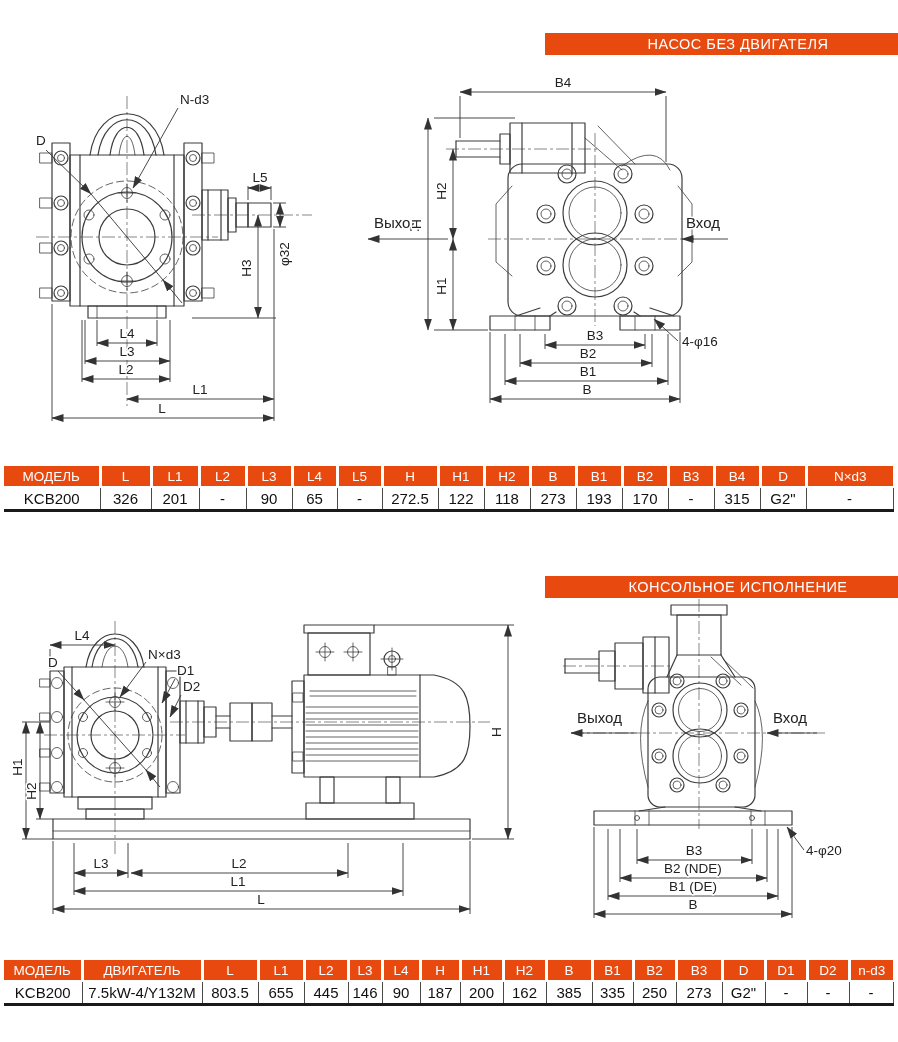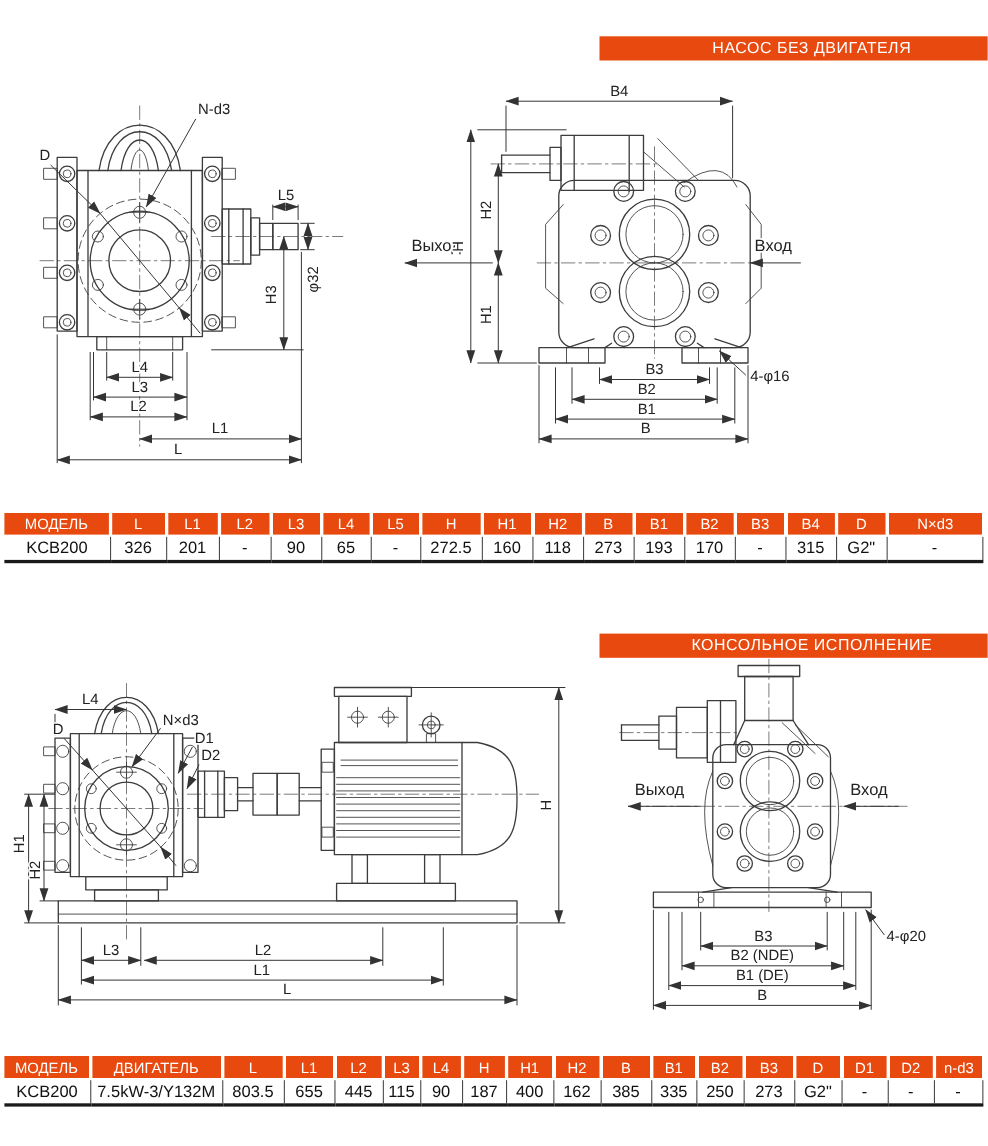--- a/index.html
+++ b/index.html
@@ -304,21 +304,21 @@
     <tbody>
         <tr>
       <td>KCB200</td>
       <td>326</td>
       <td>201</td>
       <td>-</td>
       <td>90</td>
       <td>65</td>
       <td>-</td>
       <td>272.5</td>
-      <td>160</td>
+      <td>122</td>
       <td>118</td>
       <td>273</td>
       <td>193</td>
       <td>170</td>
       <td>-</td>
       <td>315</td>
       <td>G2"</td>
       <td>-</td>
     </tr>
       </tbody>
@@ -583,28 +583,28 @@
       <th>B3</th>
       <th>D</th>
       <th>D1</th>
       <th>D2</th>
       <th>n-d3</th>
     </tr>
       </thead>
     <tbody>
         <tr>
       <td>KCB200</td>
-      <td>7.5kW-3/Y132M</td>
+      <td>7.5kW-4/Y132M</td>
       <td>803.5</td>
       <td>655</td>
       <td>445</td>
-      <td>115</td>
+      <td>146</td>
       <td>90</td>
       <td>187</td>
-      <td>400</td>
+      <td>200</td>
       <td>162</td>
       <td>385</td>
       <td>335</td>
       <td>250</td>
       <td>273</td>
       <td>G2"</td>
       <td>-</td>
       <td>-</td>
       <td>-</td>
     </tr>

